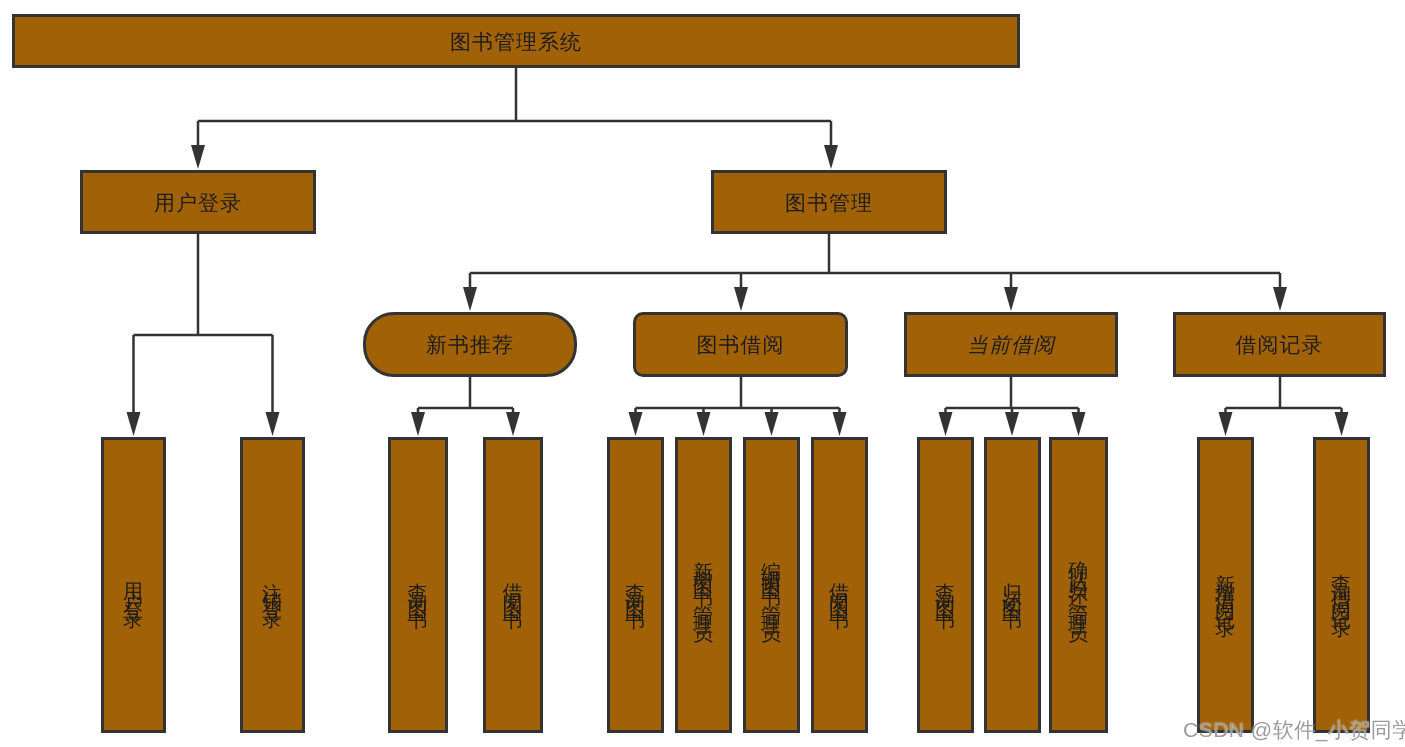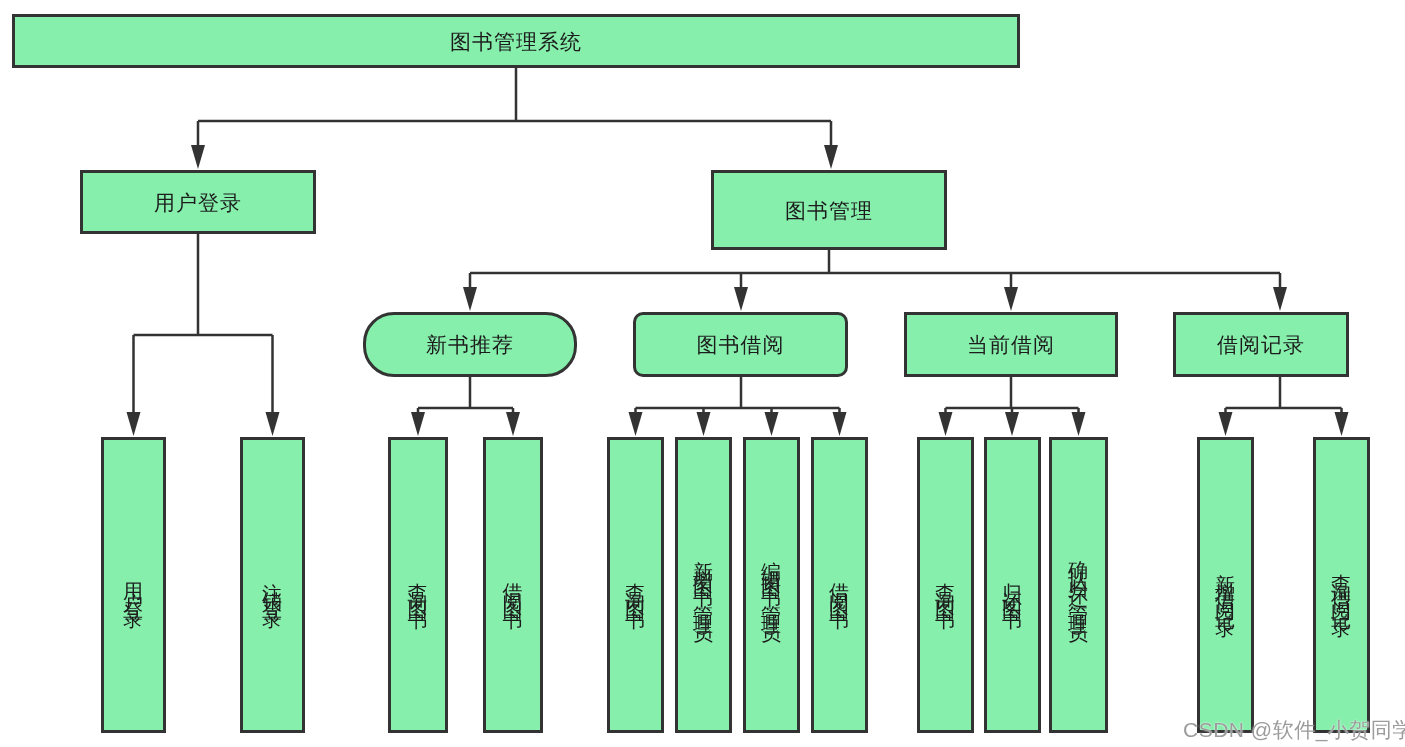--- a/index.html
+++ b/index.html
@@ -17,21 +17,21 @@
   }
   #connectors {
     position: absolute;
     left: 0;
     top: 0;
     z-index: 1;
   }
   .node {
     position: absolute;
     box-sizing: border-box;
-    background: #86efac;
+    background: #a16207;
     border: 3px solid #333333;
     display: flex;
     align-items: center;
     justify-content: center;
     z-index: 2;
   }
   .node .label {
     color: #1c1c1c;
     font-size: 21px;
     letter-spacing: 1px;
@@ -42,26 +42,26 @@
     writing-mode: vertical-rl;
     text-orientation: mixed;
     font-size: 20px;
     letter-spacing: 9px;
     white-space: normal;
   }
   
   .n-root   { left: 12px;  top: 14px;  width: 1008px; height: 54px; }
   
   .n-l2a    { left: 80px;  top: 170px; width: 236px; height: 64px; }
-  .n-l2b    { left: 711px; top: 170px; width: 236px; height: 80px; }
+  .n-l2b    { left: 711px; top: 170px; width: 236px; height: 64px; }
   
   .n-l3a    { left: 363px; top: 312px; width: 214px; height: 65px; border-radius: 31px; }
   .n-l3b    { left: 633px; top: 312px; width: 215px; height: 65px; border-radius: 10px; }
-  .n-l3c    { left: 904px; top: 312px; width: 214px; height: 65px; }
-  .n-l3d    { left: 1173px;top: 312px; width: 176px; height: 65px; text-align: right; }
+  .n-l3c    { left: 904px; top: 312px; width: 214px; height: 65px; font-style: italic; }
+  .n-l3d    { left: 1173px;top: 312px; width: 213px; height: 65px; text-align: right; }
   
   .leaf     { top: 437px; height: 296px; }
   .n-f01 { left: 101px;  width: 65px; }
   .n-f02 { left: 240px;  width: 65px; }
   .n-f03 { left: 388px;  width: 60px; }
   .n-f04 { left: 483px;  width: 60px; }
   .n-f05 { left: 607px;  width: 57px; }
   .n-f06 { left: 675px;  width: 57px; }
   .n-f07 { left: 743px;  width: 57px; }
   .n-f08 { left: 811px;  width: 57px; }

